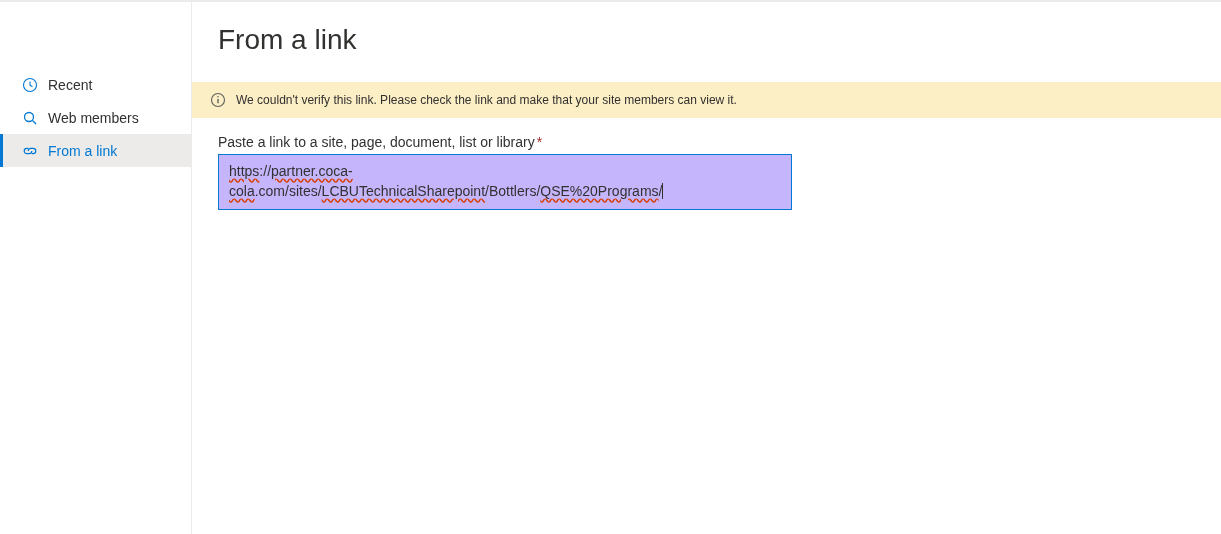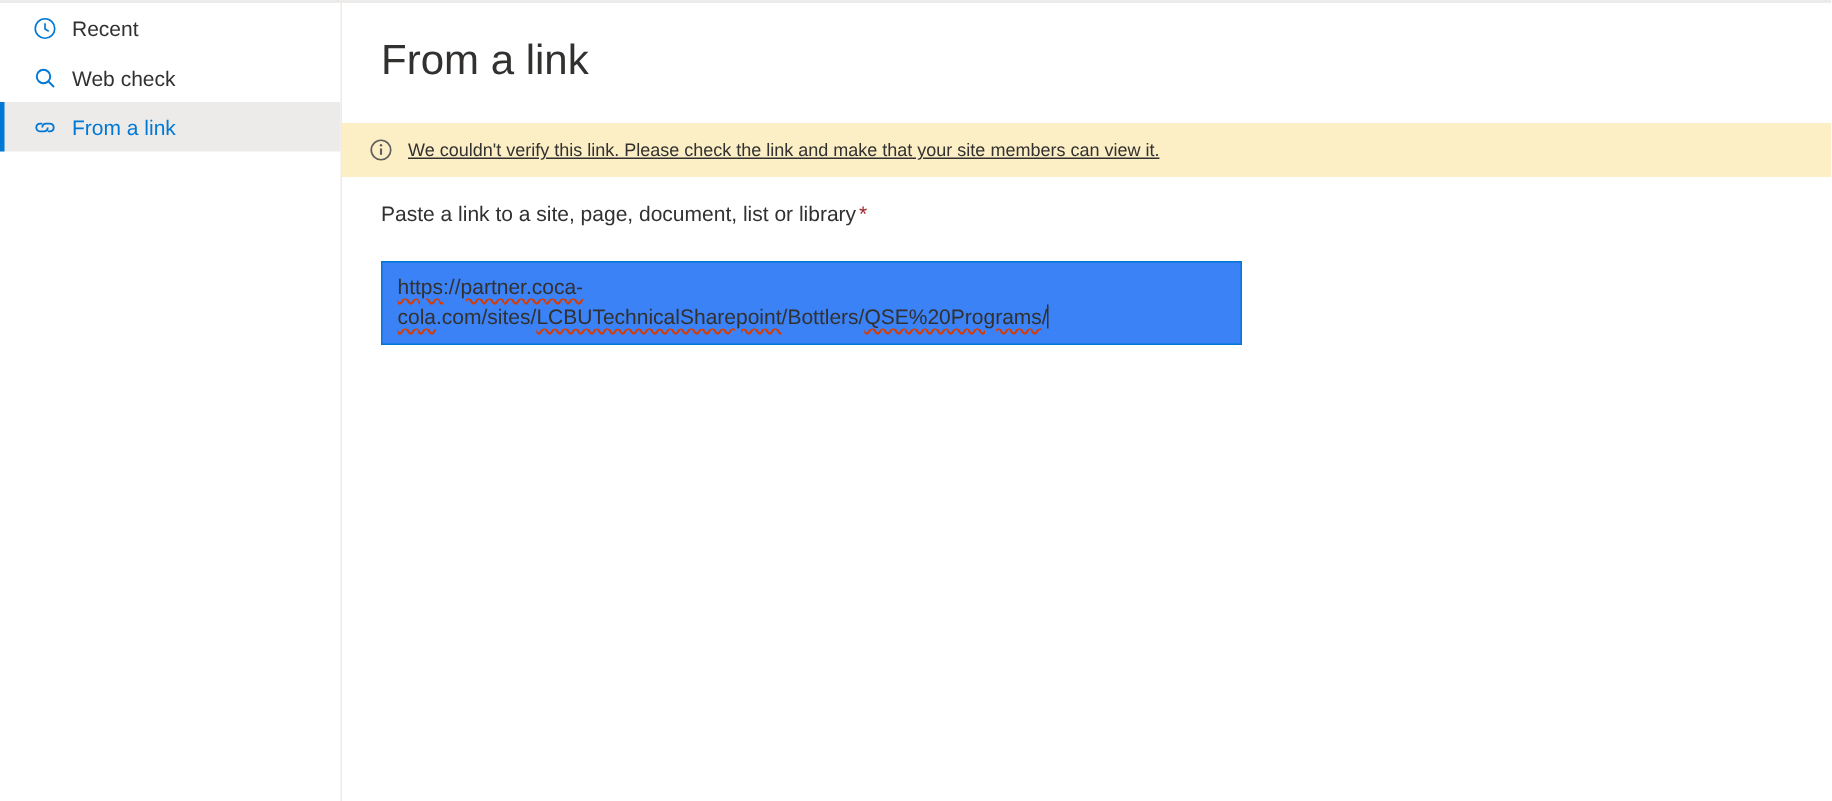--- a/index.html
+++ b/index.html
@@ -13,22 +13,23 @@
     overflow: hidden;
   }
   .shell {
     display: flex;
     width: 100%;
     height: 100%;
     border-top: 2px solid #edebe9;
   }
   
   .sidebar {
-    width: 228px;
+    width: 192px;
     border-right: 1px solid #edebe9;
+    padding-top: 66px;
     flex: 0 0 auto;
   }
   .nav-item {
     display: flex;
     align-items: center;
     height: 33px;
     padding: 0 10px 0 22px;
     cursor: pointer;
     color: #323130;
     position: relative;
@@ -73,44 +74,43 @@
     padding: 22px 0 26px 26px;
   }
   .banner {
     background: #fceec5;
     display: flex;
     align-items: center;
     padding: 10px 18px;
     font-size: 12px;
     color: #323130;
     gap: 10px;
-    text-decoration: underline;
   }
   .banner .info-icon {
     width: 16px; height: 16px;
     flex: 0 0 auto;
     display: flex; align-items: center; justify-content: center;
   }
   .form-area {
     padding: 16px 26px 0 26px;
   }
   .field-label {
     font-size: 14px;
     color: #323130;
-    margin-bottom: 24px;
+    margin-bottom: 4px;
   }
   .req { color: #a4262c; margin-left: 2px; }
   .link-box {
     width: 574px;
     height: 56px;
     border: 1px solid #0078d4;
     padding: 6px 10px;
     font-size: 14px;
     color: #323130;
-    background: #3b82f6;
+    background: #c4b5fd;
     overflow: hidden;
   }
   .link-text {
     display: inline;
     line-height: 20px;
   }
   .seg-ul {
     text-decoration: underline;
     text-decoration-style: wavy;
     -webkit-text-decoration-style: wavy;
@@ -145,21 +145,21 @@
       <span class="label">Recent</span>
     </div>
 
     <div class="nav-item">
       <span class="icon-slot">
         <svg width="16" height="16" viewBox="0 0 16 16" fill="none" stroke="#0078d4" stroke-width="1.3">
           <circle cx="7" cy="7" r="4.5"></circle>
           <path d="M10.5 10.5 L14 14"></path>
         </svg>
       </span>
-      <span class="label">Web check</span>
+      <span class="label">Web members</span>
     </div>
 
 
 
 
     <div class="nav-item selected">
       <span class="icon-slot">
         <svg width="16" height="16" viewBox="0 0 16 16" fill="none" stroke="#0078d4" stroke-width="1.2">
           <path d="M6.2 8 C6.2 6 7.6 5.4 8.8 5.4 L11 5.4 C12.7 5.4 13.8 6.5 13.8 8 C13.8 9.5 12.7 10.6 11 10.6 L9.8 10.6"></path>
           <path d="M9.8 8 C9.8 10 8.4 10.6 7.2 10.6 L5 10.6 C3.3 10.6 2.2 9.5 2.2 8 C2.2 6.5 3.3 5.4 5 5.4 L6.2 5.4"></path>

